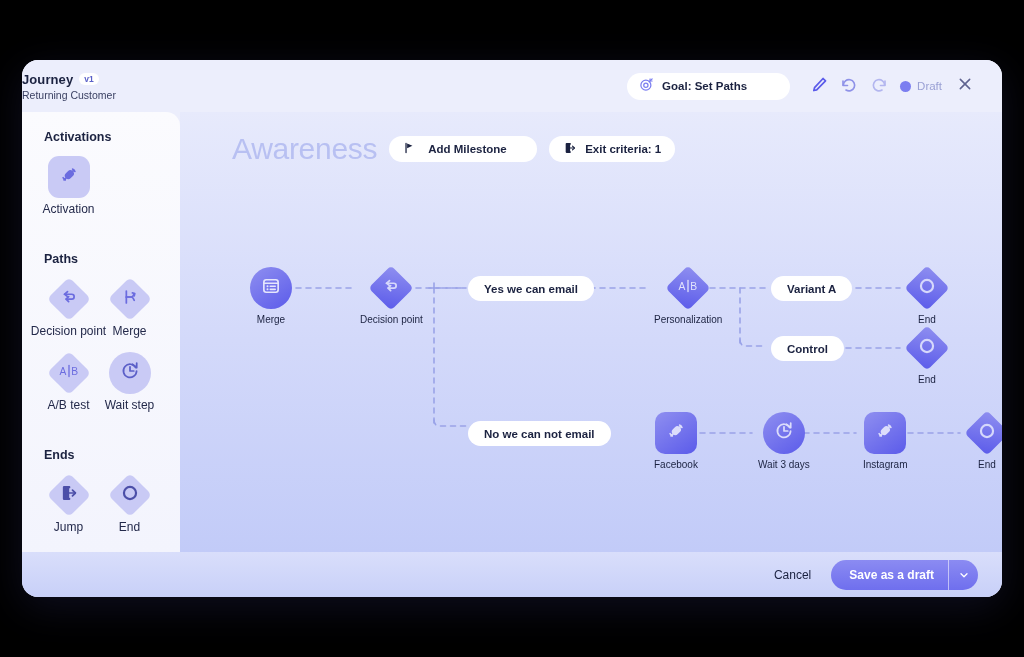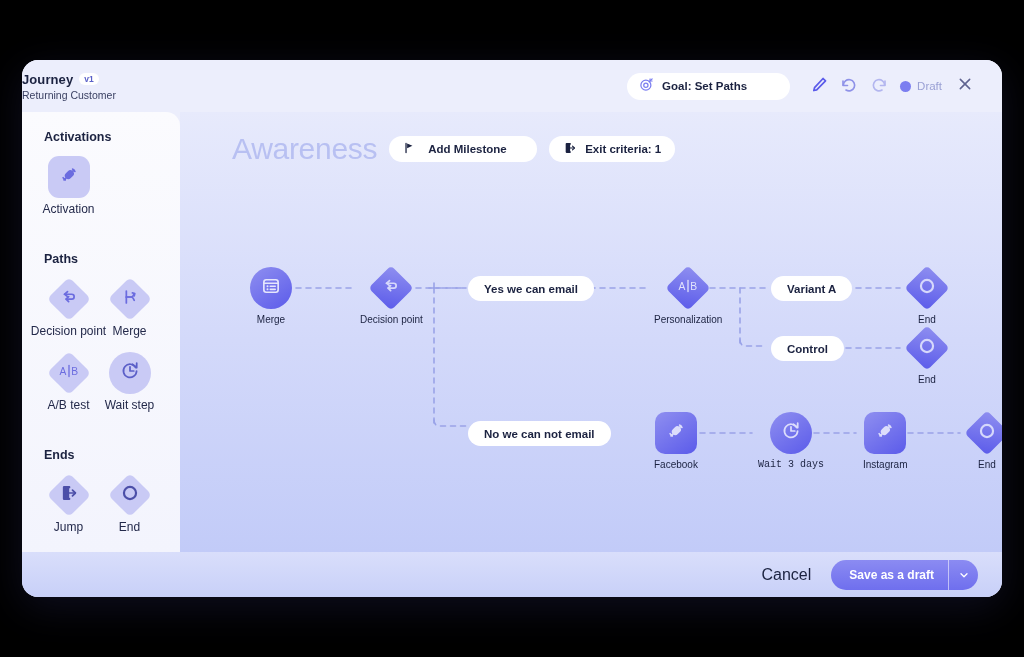--- a/index.html
+++ b/index.html
@@ -183,21 +183,21 @@
   
   #footer {
     position: absolute; left: 0; bottom: 0;
     width: 100%; height: 45px;
     background: linear-gradient(180deg, #d9defb 0%, #c8d0f8 100%);
     display: flex; align-items: center; justify-content: flex-end;
     padding-right: 24px; gap: 20px;
     z-index: 7;
   }
   #cancel-btn {
-    font-size: 16px; color: #1b2240; background: none; border: none;
+    font-size: 12px; color: #1b2240; background: none; border: none;
     cursor: pointer;
   }
   #save-draft-btn {
     display: flex; align-items: center;
     background: linear-gradient(180deg, #8b8bf2 0%, #6f6fee 100%);
     border-radius: 17px; height: 30px;
     color: #ffffff; font-size: 12px; font-weight: bold;
     cursor: pointer; overflow: hidden;
   }
   #save-draft-label { padding: 0 14px 0 18px; }
@@ -531,21 +531,21 @@
             <path d="M6.6 17.4 L8.9 15.1"></path>
               <path d="M15.1 8.9 L17.4 6.6"></path>
             <path d="M5.6 15.0 L8.0 17.4"></path>
               <path d="M16.0 5.6 L18.4 8.0"></path>
           </svg>
         </span>
       </div>
       <div class="node-label">Facebook</div>
     </div>
 
-    <div class="node" style="left:578px; top:300px;font-family:Liberation Mono, monospace;">
+    <div class="node" style="left:578px; top:300px;">
       <div class="nshape n-circle">
         <div class="nfill"></div>
         <span>
           <svg width="22" height="22" viewBox="0 0 24 24" fill="none" stroke="#dcddfb" stroke-width="1.9" stroke-linecap="round" stroke-linejoin="round">
             <path d="M18.3 8.3 A7.2 7.2 0 1 0 19.2 12"></path>
             <path d="M14.6 4.6 L19.3 8.4 L19.3 3.4"></path>
             <path d="M12 7.4 V12 H16.1"></path>
           </svg>
         </span>
       </div>

